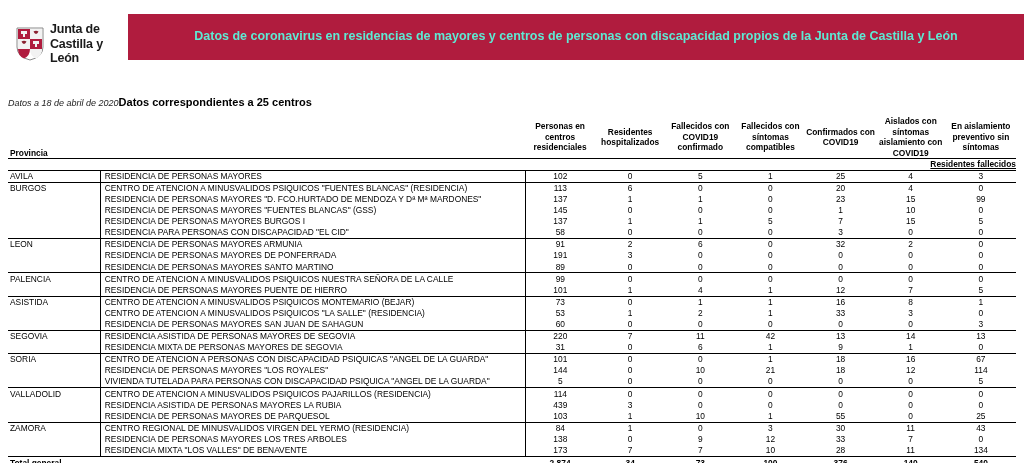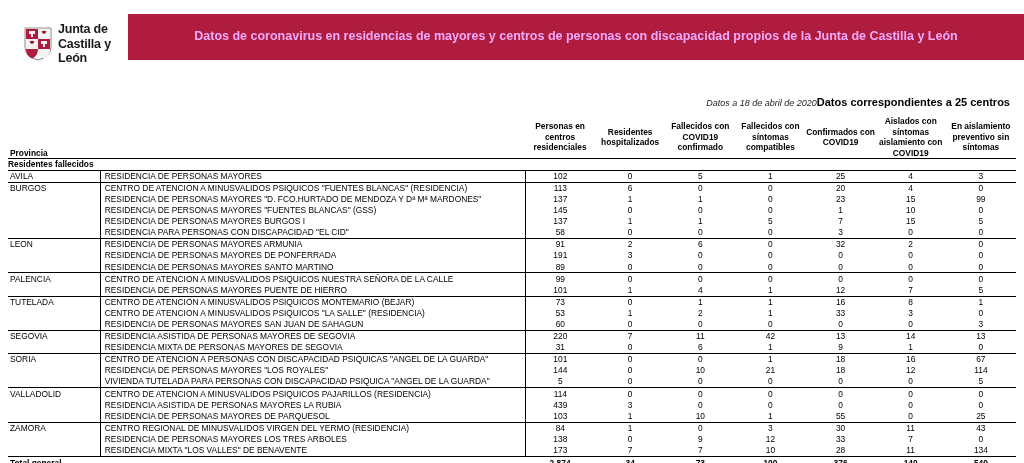--- a/index.html
+++ b/index.html
@@ -23,21 +23,21 @@
   .header {
     display: flex;
     align-items: stretch;
     height: 68px;
   }
   .logo-block {
     width: 128px;
     flex: 0 0 128px;
     display: flex;
     align-items: center;
-    padding-left: 24px;
+    padding-left: 16px;
     box-sizing: border-box;
     gap: 6px;
     margin-top: 20px;
   }
   .shield {
     width: 28px;
     height: 34px;
     position: relative;
     flex: 0 0 28px;
   }
@@ -45,40 +45,40 @@
   .logo-text {
     font-size: 12.5px;
     font-weight: bold;
     line-height: 1.15;
     color: #1a1a1a;
     letter-spacing: -0.2px;
   }
   .title-bar {
     flex: 1 1 auto;
     background: #b01c3e;
-    color: #f0abfc;
+    color: #5eead4;
     display: flex;
     align-items: center;
     justify-content: center;
     text-align: center;
     padding: 12px 14px;
     box-sizing: border-box;
     margin-top: 14px;
     margin-bottom: 8px;
     margin-right: 0;
   }
   .title-bar span {
     font-size: 12.5px;
     font-weight: bold;
     line-height: 1.25;
   }
   .subheader {
     display: flex;
     align-items: flex-end;
-    justify-content: flex-end;
+    justify-content: flex-start;
     padding: 0 14px 2px 8px;
     box-sizing: border-box;
   }
   .date-note {
     font-size: 9px;
     font-style: italic;
     color: #222;
   }
   .centros-note {
     font-size: 11px;
@@ -111,24 +111,25 @@
     line-height: 1.2;
   }
   thead th.prov-head {
     text-align: left;
     vertical-align: bottom;
     padding-left: 2px;
   }
   .thin-line td {
     border-top: 1px solid #000;
     border-bottom: 1px solid #000;
-    text-align: left;
+    text-align: right;
     font-weight: bold;
     font-size: 8.4px;
     padding: 1px 0;
+    text-decoration: underline;
   }
   tbody tr.data-row td {
     padding: 0.3px 0;
   }
   td.prov {
     border-right: 1px solid #000;
     padding-left: 2px !important;
     font-size: 8.4px;
     vertical-align: top;
   }
@@ -342,21 +343,21 @@
           <td class="center-name">RESIDENCIA DE PERSONAS MAYORES PUENTE DE HIERRO</td>
           <td class="num">101</td>
           <td class="num">1</td>
           <td class="num">4</td>
           <td class="num">1</td>
           <td class="num">12</td>
           <td class="num">7</td>
           <td class="num">5</td>
         </tr>
         <tr class="data-row group-start">
-          <td class="prov">TUTELADA</td>
+          <td class="prov">ASISTIDA</td>
           <td class="center-name">CENTRO DE ATENCION A MINUSVALIDOS PSIQUICOS MONTEMARIO (BEJAR)</td>
           <td class="num">73</td>
           <td class="num">0</td>
           <td class="num">1</td>
           <td class="num">1</td>
           <td class="num">16</td>
           <td class="num">8</td>
           <td class="num">1</td>
         </tr>
         <tr class="data-row">

